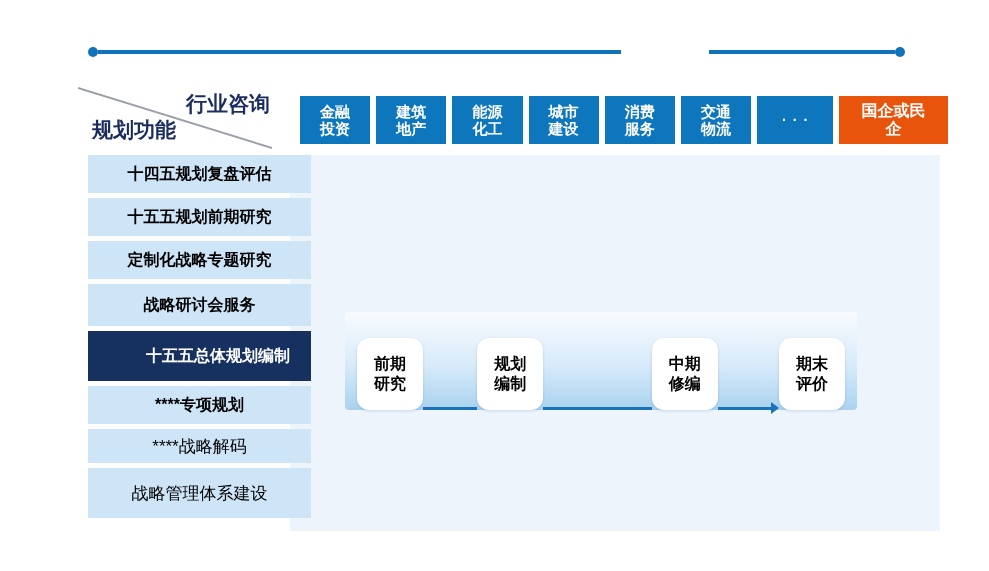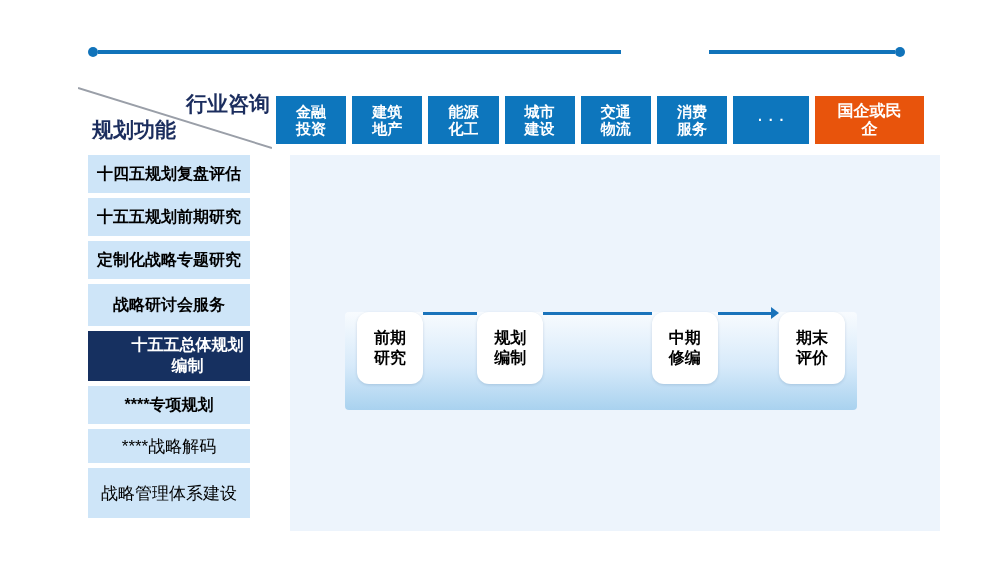--- a/index.html
+++ b/index.html
@@ -27,33 +27,33 @@
 
   
   .corner-cell { position: absolute; left: 78px; top: 86px; width: 194px; height: 64px; }
   .corner-cell svg { position: absolute; inset: 0; }
   .corner-label { position: absolute; font-size: 21px; font-weight: bold; color: #1b2d5e; white-space: nowrap; }
   .corner-industry { right: 2px; top: 4px; }
   .corner-function { left: 14px; bottom: 6px; }
 
   
   .industry-row {
-    position: absolute; left: 276px; top: 96px; width: 648px; height: 48px;
+    position: absolute; left: 300px; top: 96px; width: 648px; height: 48px;
     display: flex; gap: 6px;
   }
   .industry-box {
     flex: 1; background: #0d76bd; color: #ffffff; font-weight: bold;
     font-size: 15px; line-height: 1.15; text-align: center;
     display: flex; align-items: center; justify-content: center;
   }
   .industry-box.more { font-size: 14px; letter-spacing: 6px; padding-left: 6px; }
   .industry-box.orange { flex: 1.55; background: #e8540c; font-size: 16px; }
 
   
-  .sidebar { position: absolute; left: 88px; top: 155px; width: 162px; display: flex; flex-direction: column; gap: 5px; }
+  .sidebar { position: absolute; left: 88px; top: 155px; width: 223px; display: flex; flex-direction: column; gap: 5px; }
   .func-item {
     background: #cee5f8; color: #000000; font-size: 16px; font-weight: bold;
     display: flex; align-items: center; justify-content: center; text-align: center;
     height: 38px; flex: none;
   }
   .func-item.h42 { height: 42px; }
   .func-item.h50 { height: 50px; }
   .func-item.h34 { height: 34px; }
   .func-item.dark { background: #163060; color: #ffffff; padding-left: 37px; }
   .func-item.peach { background: #fcdcc5; }
@@ -61,21 +61,21 @@
 
   
   .main-panel {
     position: absolute; left: 290px; top: 155px; width: 650px; height: 376px;
     background: #edf4fc;
   }
   .flow-band {
     position: absolute; left: 55px; top: 157px; width: 512px; height: 98px;
     background: linear-gradient(180deg, #f8fbfe 0%, #d7eafa 55%, #a9d2ef 100%);
     border-radius: 4px;
-    display: flex; align-items: flex-start; padding: 0 12px;
+    display: flex; align-items: flex-end; padding: 0 12px;
   }
   .flow-step {
     flex: none; width: 66px; height: 72px; background: #ffffff; border-radius: 12px;
     display: flex; align-items: center; justify-content: center; text-align: center;
     font-size: 16px; font-weight: bold; color: #000; line-height: 1.25;
     box-shadow: 0 1px 3px rgba(40,80,120,0.18);
   }
   .connector { flex: 1; height: 3px; background: #1a73bb; position: relative; }
   .connector.arrow { margin-right: 7px; }
   .connector.arrow::after {
@@ -109,24 +109,24 @@
 
   <div class="industry-row">
     <div class="industry-box two-line">金融
 投资</div>
     <div class="industry-box two-line">建筑
 地产</div>
     <div class="industry-box two-line">能源
 化工</div>
     <div class="industry-box two-line">城市
 建设</div>
+    <div class="industry-box two-line">消费
+服务</div>
     <div class="industry-box two-line">交通
 物流</div>
-    <div class="industry-box two-line">消费
-服务</div>
     <div class="industry-box more">···</div>
     <div class="industry-box orange two-line">国企或民
 企</div>
   </div>
 
   <div class="main-panel">
     <div class="flow-band">
       <div class="flow-step two-line">前期
 研究</div>
       <div class="connector"></div>

